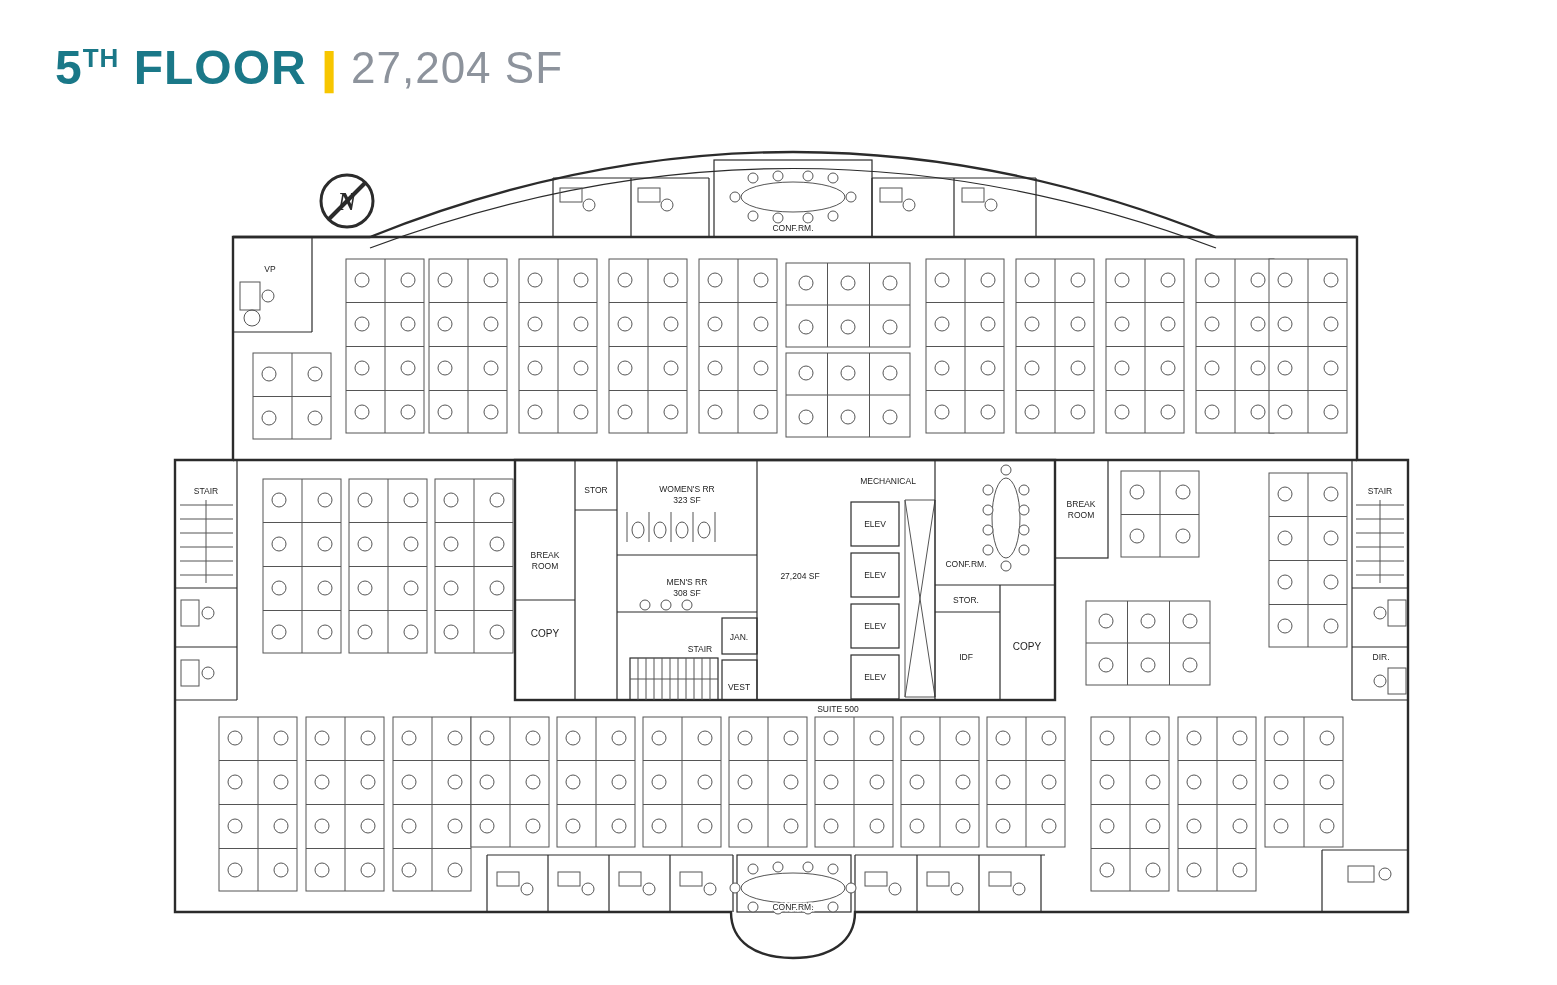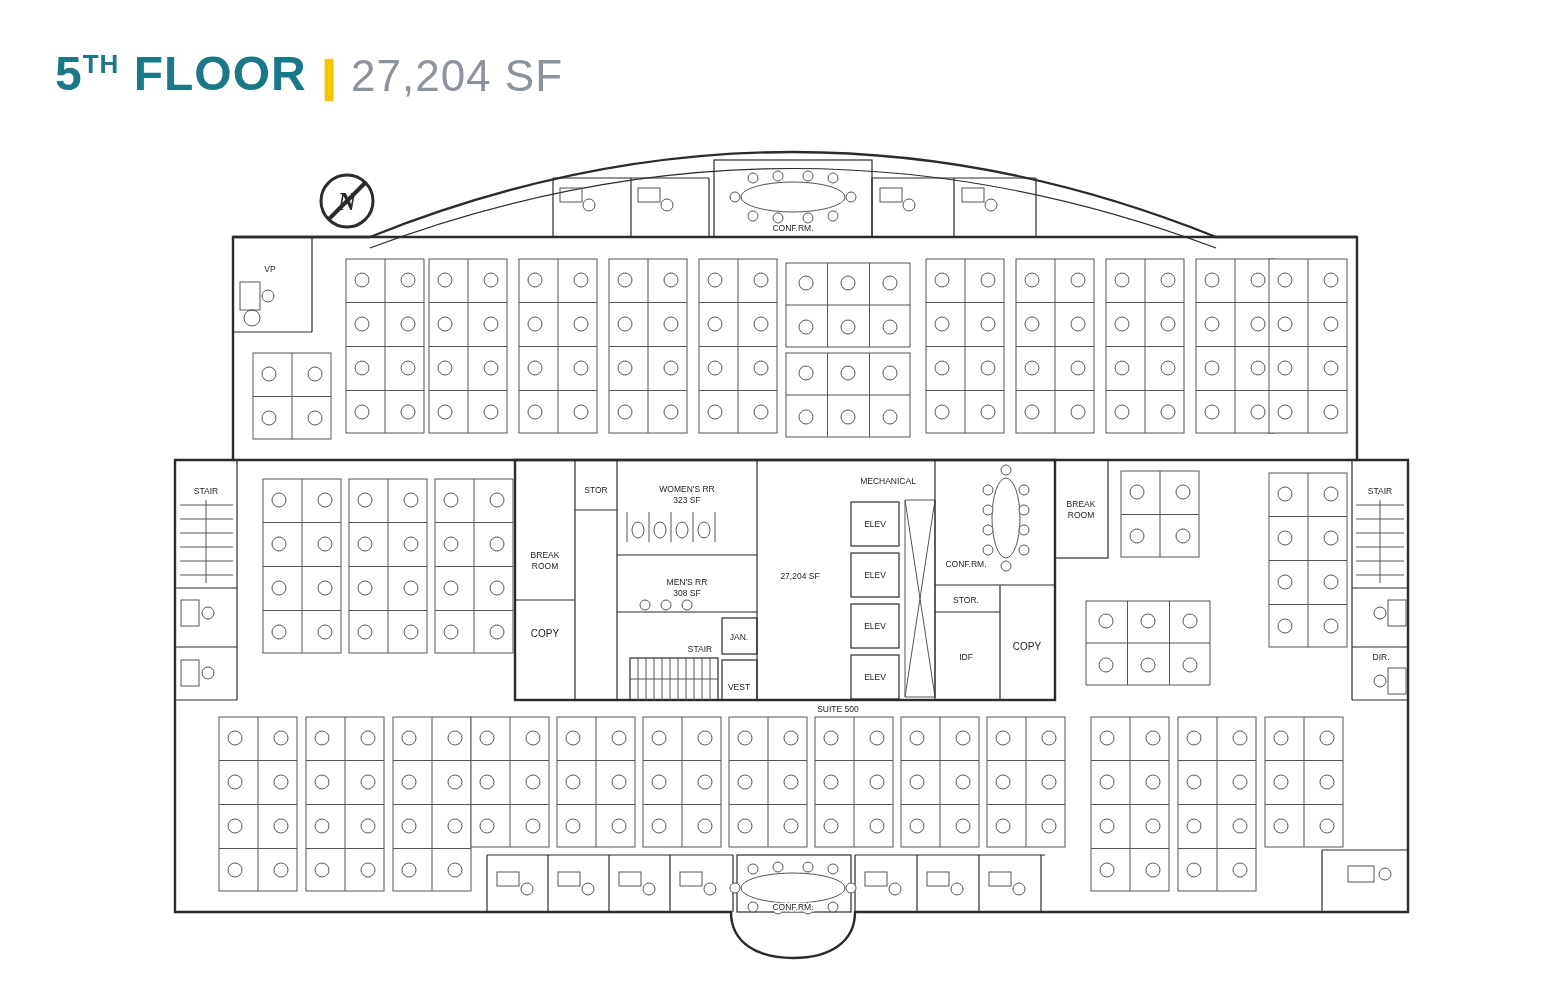--- a/index.html
+++ b/index.html
@@ -1,18 +1,18 @@
 <!DOCTYPE html>
 <html><head>
 <meta charset="utf-8">
 <style>
   html,body{margin:0;padding:0;background:#ffffff;}
   .page{position:relative;width:1557px;height:985px;background:#fff;overflow:hidden;
         font-family:"Liberation Sans",sans-serif;}
-  .plan-header{position:absolute;top:46px;left:55px;display:flex;align-items:flex-end;gap:16px;}
+  .plan-header{position:absolute;top:40px;left:55px;display:flex;align-items:center;gap:16px;}
   .floor-title{color:#1a7888;font-size:48px;font-weight:800;letter-spacing:1px;}
   .floor-title sup{font-size:26px;font-weight:800;}
   .hdr-divider{color:#f7c600;font-size:44px;font-weight:800;transform:scaleX(1.6);display:inline-block;}
   .hdr-area{color:#8d939c;font-size:44px;font-weight:400;letter-spacing:1px;}
   svg{position:absolute;left:0;top:0;}
   .wall{fill:none;stroke:#2b2b2b;stroke-width:2.4;}
   .wall-thin{fill:none;stroke:#2b2b2b;stroke-width:1.2;}
   .pod{fill:#ffffff;stroke:#555;stroke-width:1;}
   .chair{fill:#ffffff;stroke:#555;stroke-width:1;}
   .fixture{fill:none;stroke:#555;stroke-width:1;}

